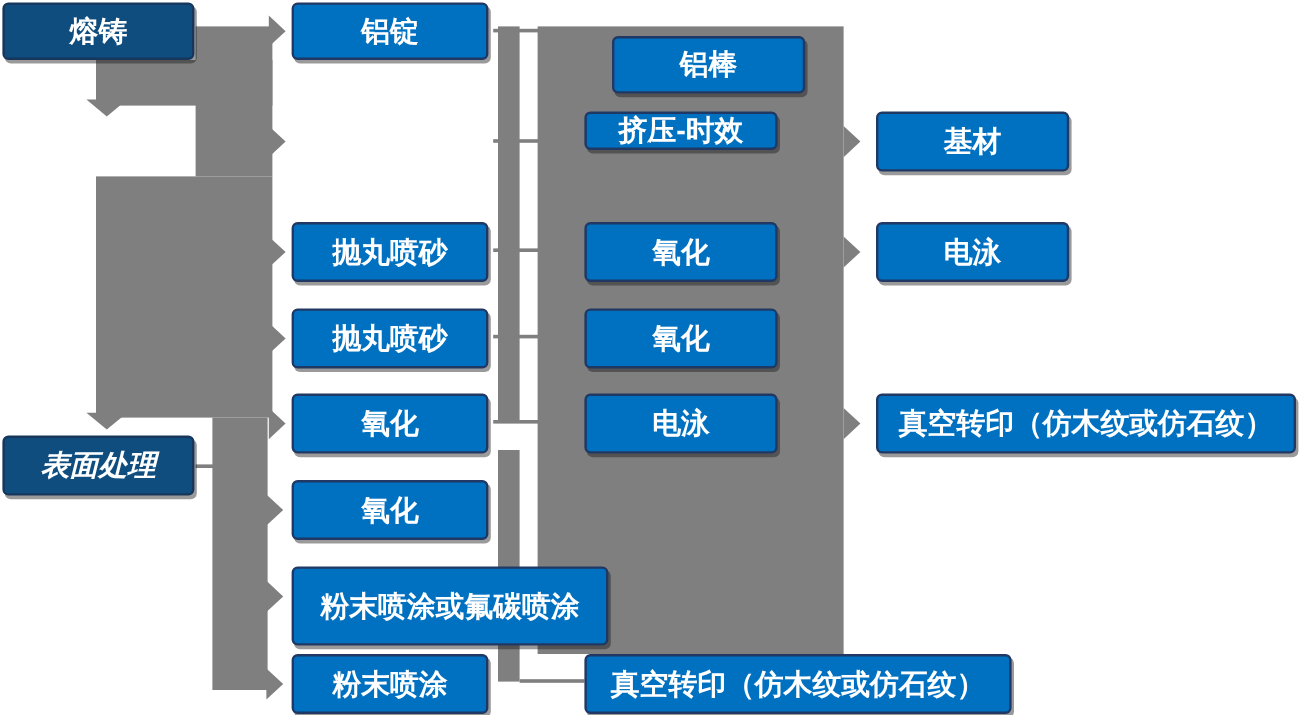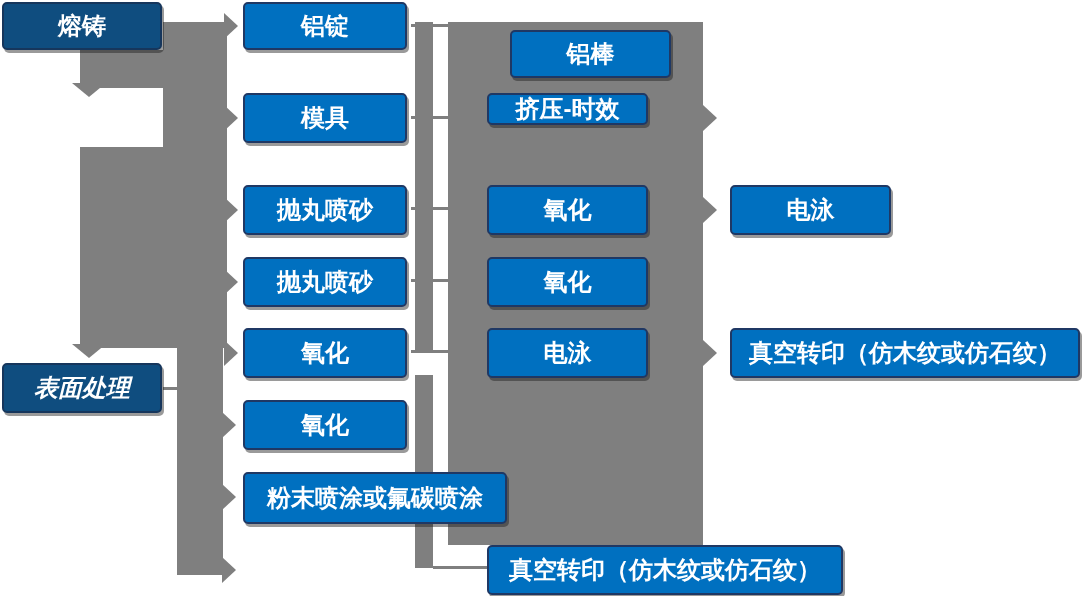--- a/index.html
+++ b/index.html
@@ -61,55 +61,58 @@
     <div class="arrow-down" style="left: 72px; top: 344px; border-top-color: rgb(127, 127, 127);"></div>
     <div class="node dark" style="left: 2px; top: 2px; width: 160px; height: 48px;">
       <span>熔铸</span>
     </div>
     <div class="node dark" style="left: 2px; top: 363px; width: 160px; height: 50px; font-style: italic;">
       <span>表面处理</span>
     </div>
     <div class="node light" style="left: 243px; top: 2px; width: 164px; height: 48px;">
       <span>铝锭</span>
     </div>
-    <div class="node light" style="left: 243px; top: 93px; width: 164px; height: 50px;">
-      <span>模具</span>
-    </div>
     <div class="node light" style="left: 243px; top: 185px; width: 164px; height: 50px;">
       <span>抛丸喷砂</span>
     </div>
     <div class="node light" style="left: 243px; top: 257px; width: 164px; height: 50px;">
       <span>抛丸喷砂</span>
     </div>
     <div class="node light" style="left: 243px; top: 328px; width: 164px; height: 50px;">
       <span>氧化</span>
     </div>
     <div class="node light" style="left: 243px; top: 400px; width: 164px; height: 50px;">
       <span>氧化</span>
     </div>
-    <div class="node light" style="left: 243px; top: 472px; width: 264px; height: 52px;">
+    <div class="node light" style="left: 243px; top: 472px; width: 264px; height: 66px;">
       <span>粉末喷涂或氟碳喷涂</span>
+    </div>
+    <div class="node light" style="left: 243px; top: 545px; width: 164px; height: 50px;">
+      <span>粉末喷涂</span>
     </div>
     <div class="node light" style="left: 510px; top: 2px; width: 161px; height: 48px; margin-top: 28px;">
       <span>铝棒</span>
     </div>
     <div class="node light" style="left: 487px; top: 93px; width: 161px; height: 32px;">
       <span>挤压-时效</span>
     </div>
     <div class="node light" style="left: 487px; top: 185px; width: 161px; height: 50px;">
       <span>氧化</span>
     </div>
     <div class="node light" style="left: 487px; top: 257px; width: 161px; height: 50px;">
       <span>氧化</span>
     </div>
     <div class="node light" style="left: 487px; top: 328px; width: 161px; height: 50px;">
       <span>电泳</span>
     </div>
     <div class="node light" style="left: 487px; top: 545px; width: 356px; height: 50px;">
       <span>真空转印（仿木纹或仿石纹）</span>
     </div>
+    <div class="node light" style="left: 730px; top: 93px; width: 161px; height: 50px;">
+      <span>基材</span>
+    </div>
     <div class="node light" style="left: 730px; top: 185px; width: 161px; height: 50px;">
       <span>电泳</span>
     </div>
     <div class="node light" style="left: 730px; top: 328px; width: 350px; height: 50px;">
       <span>真空转印（仿木纹或仿石纹）</span>
     </div>
   </div>
 
 </body></html>

